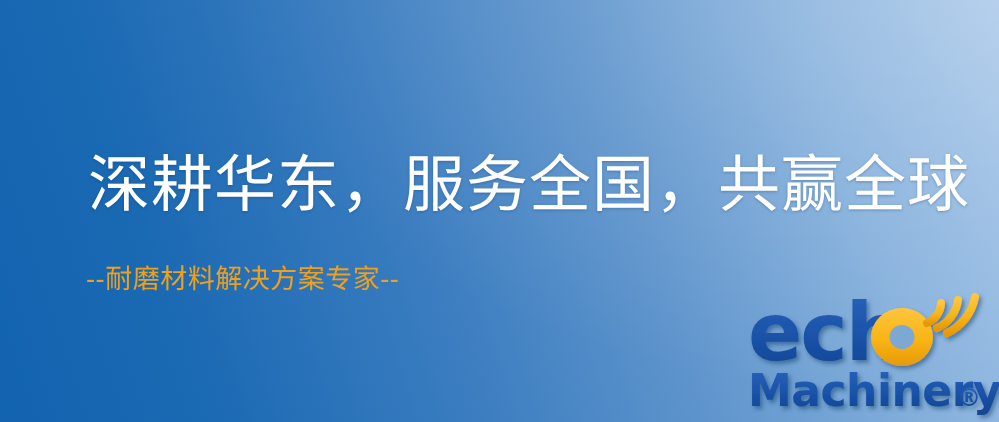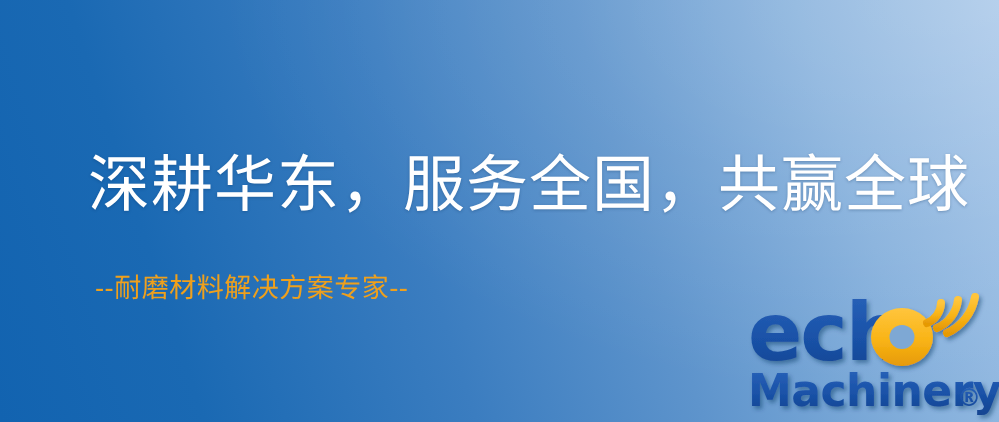--- a/index.html
+++ b/index.html
@@ -42,21 +42,21 @@
     letter-spacing: 1px;
     white-space: nowrap;
     text-shadow: 0 1px 3px rgba(10,45,90,0.30);
   }
 
   
   .subtitle {
     position: absolute;
     left: 86px;
     top: 264px;
-    margin: 9px;
+    margin: 0;
     font-family: "DejaVu Serif", "Liberation Serif", serif;
     font-size: 27px;
     line-height: 1.1;
     font-weight: 400;
     color: #efa01c;
     letter-spacing: 0.5px;
     white-space: nowrap;
   }
 
   

